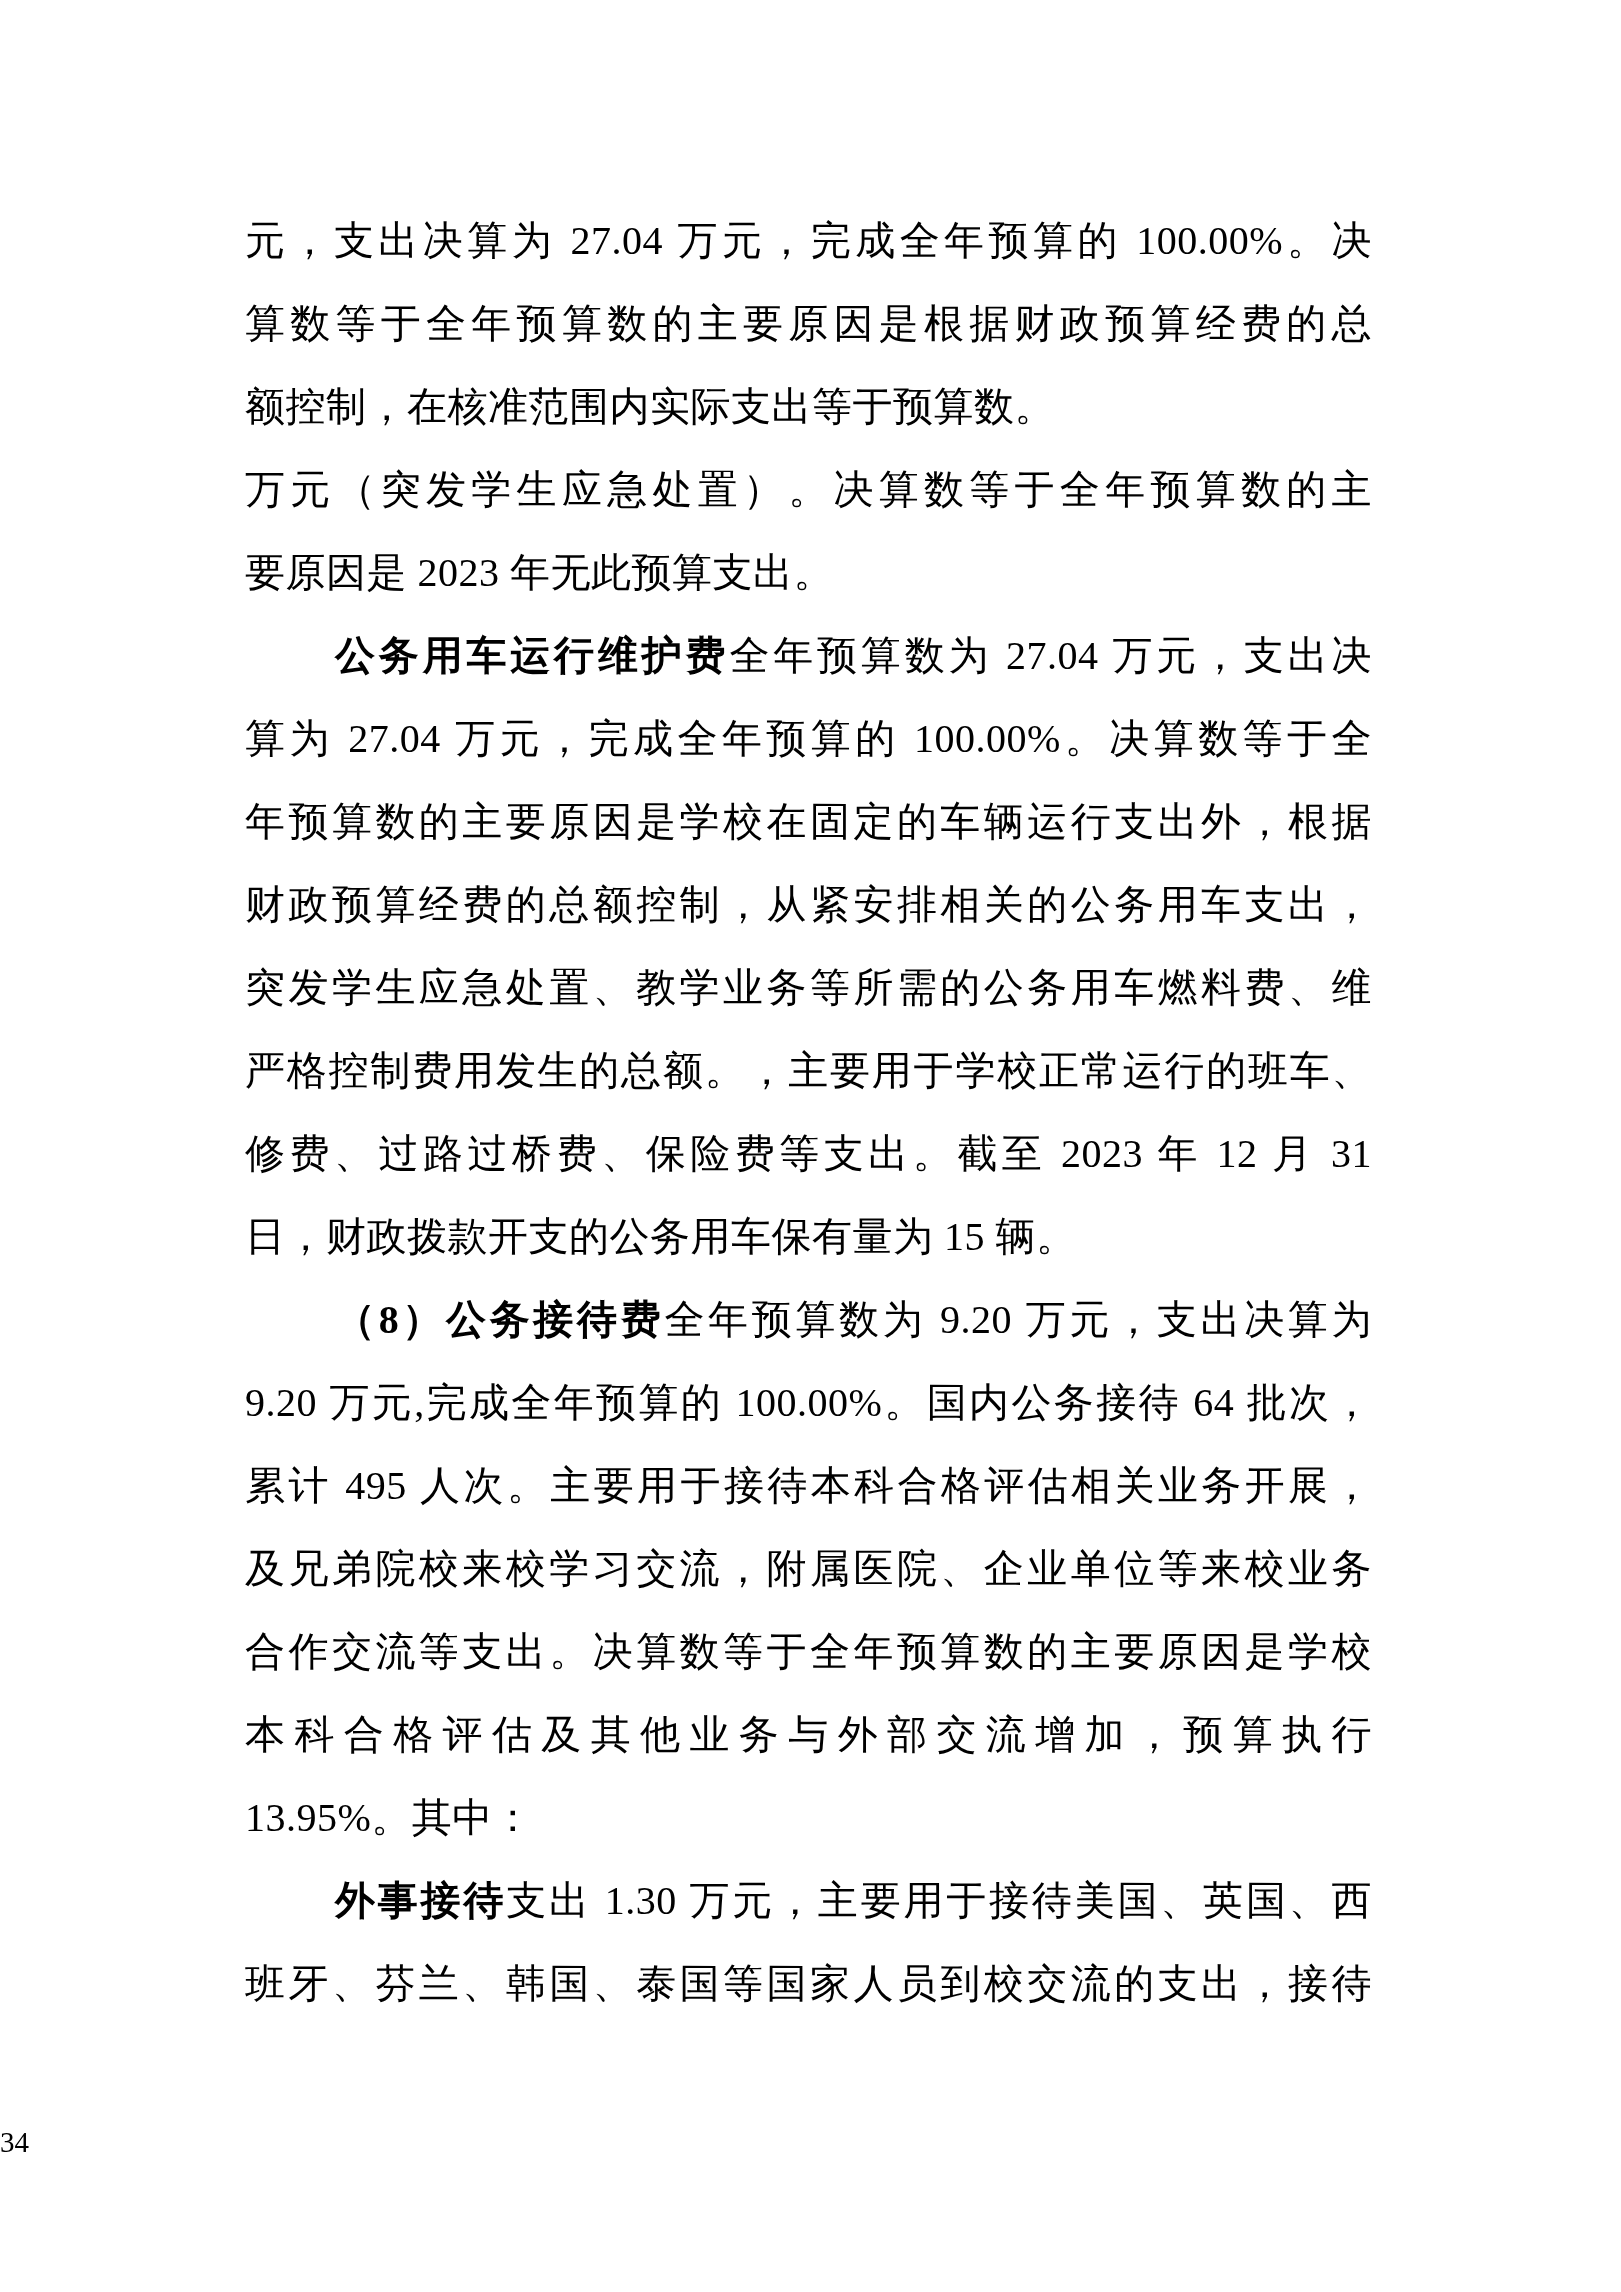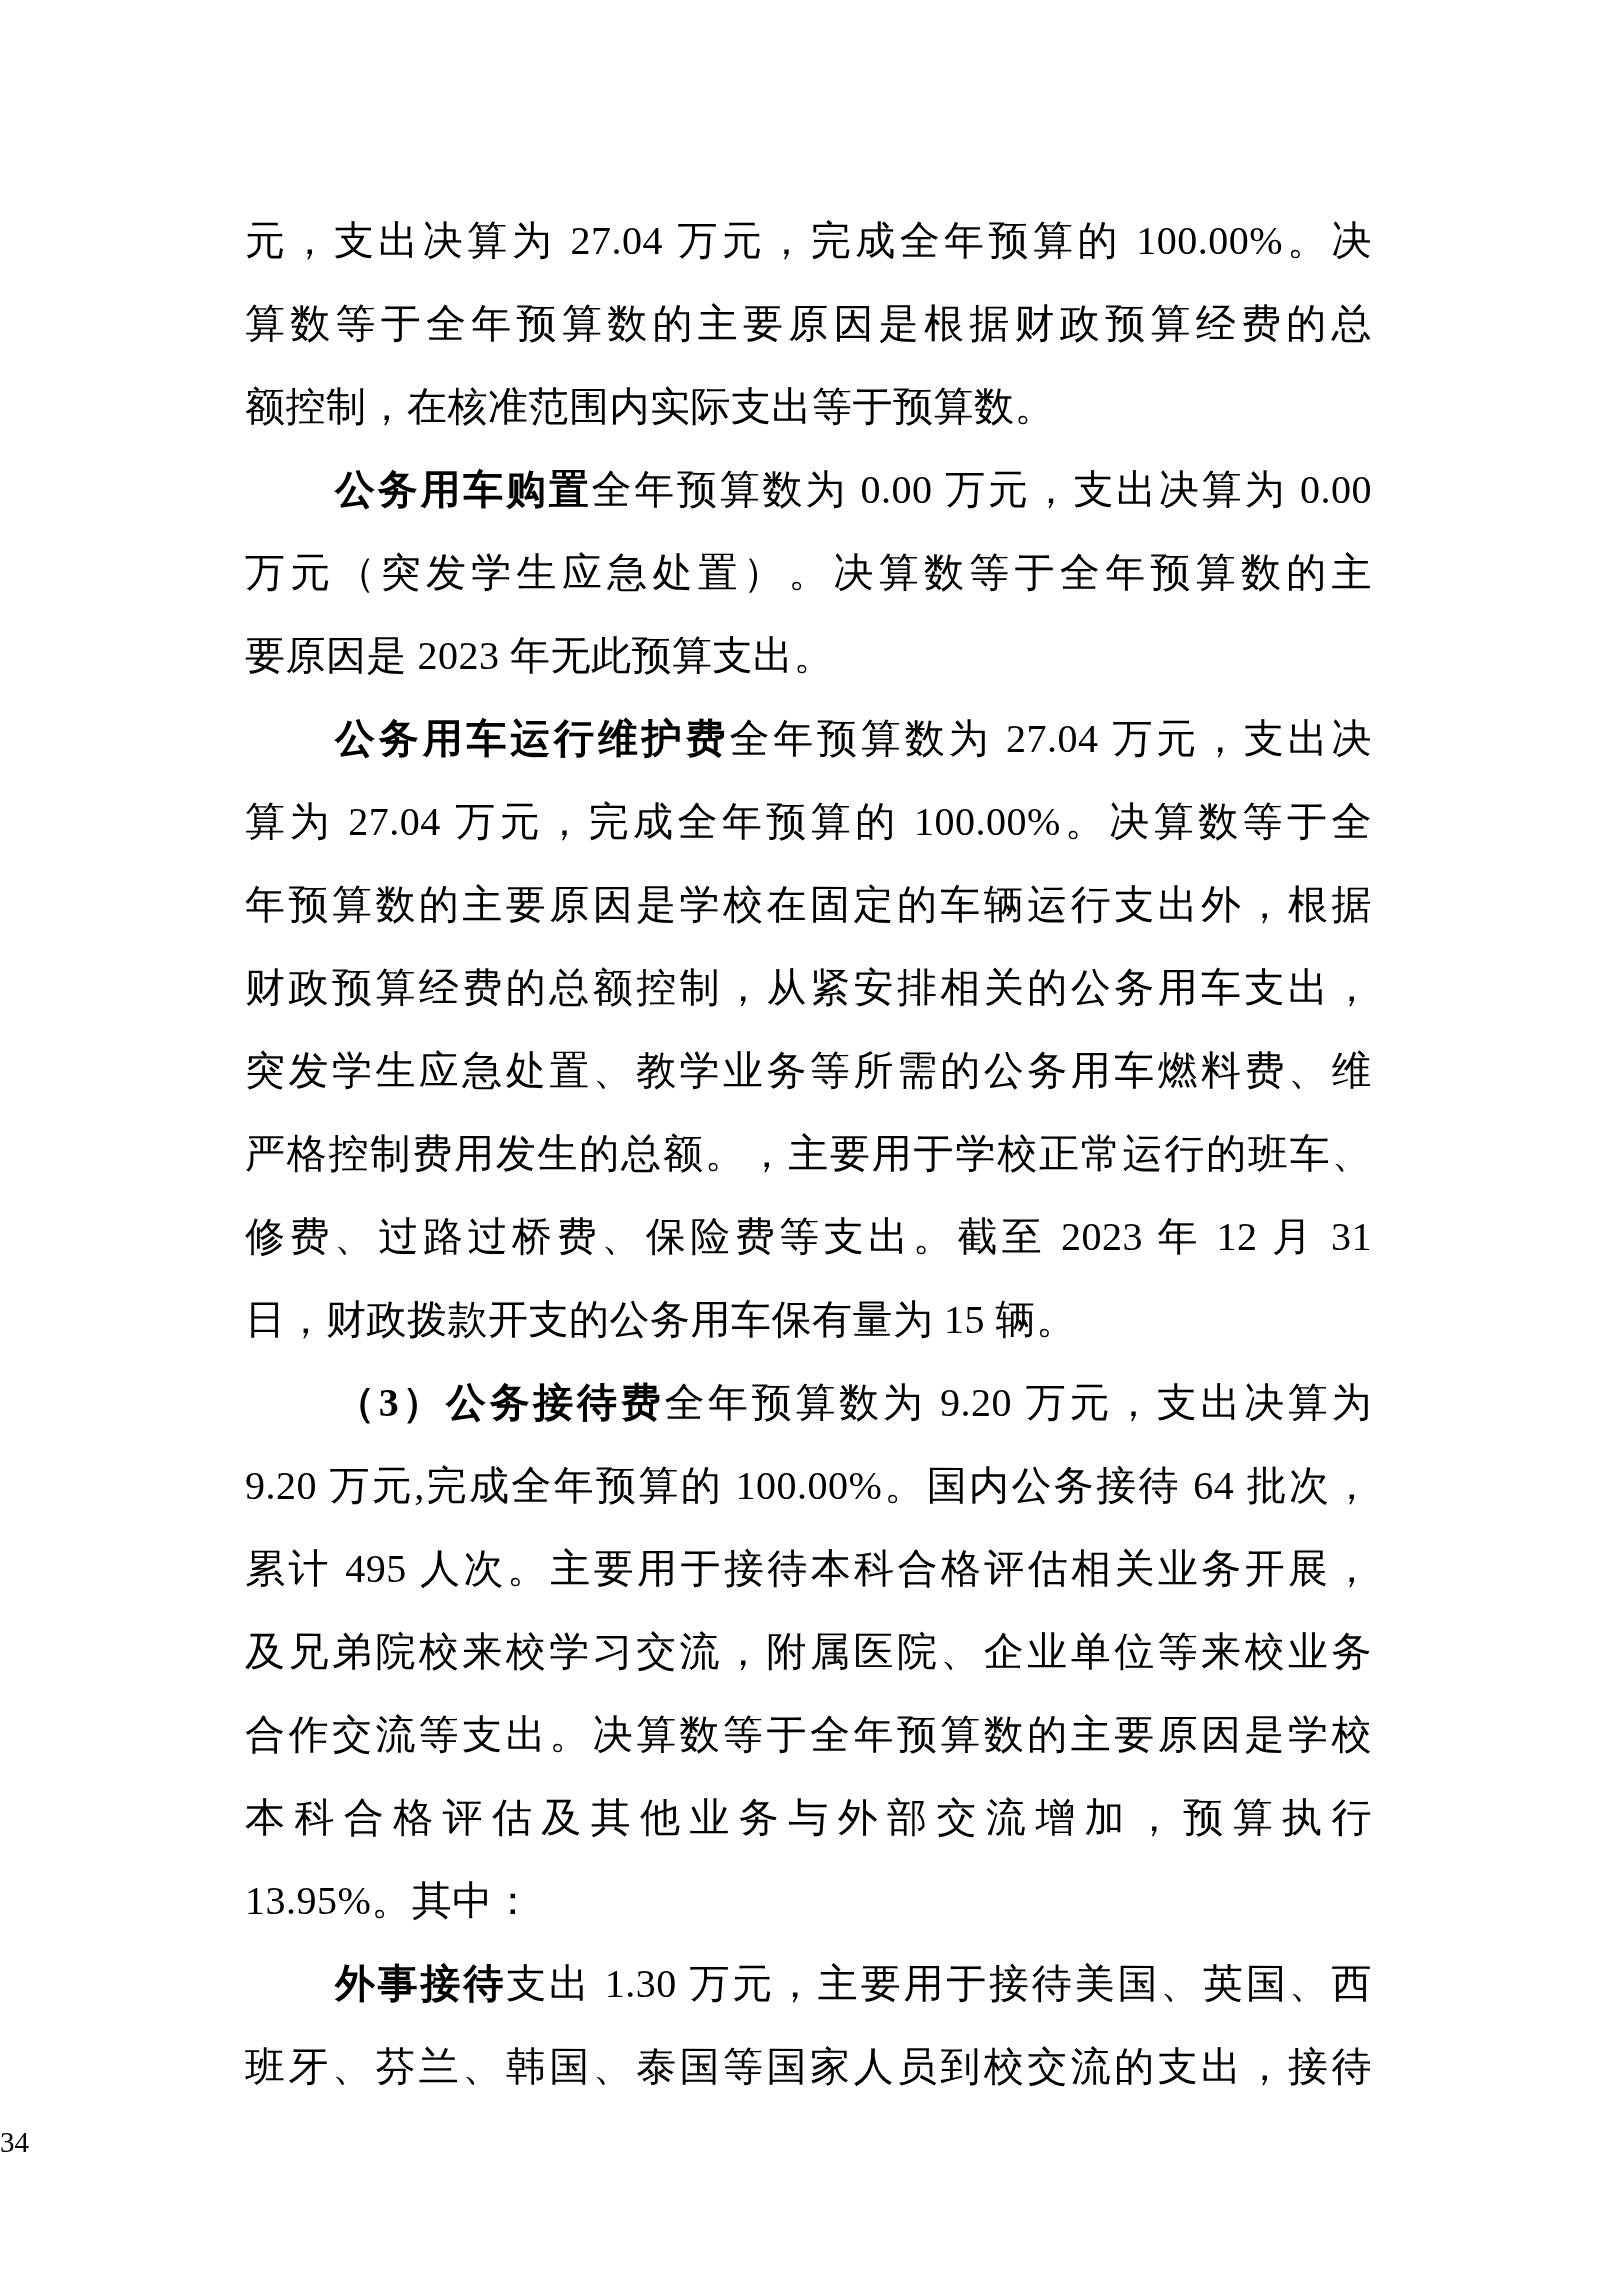--- a/index.html
+++ b/index.html
@@ -60,36 +60,35 @@
 <body>
 
 <div class="page">
   <main class="text-block">
       <div class="para">
         <div class="line">元，支出决算为 27.04 万元，完成全年预算的 100.00%。决</div>
         <div class="line">算数等于全年预算数的主要原因是根据财政预算经费的总</div>
         <div class="line left">额控制，在核准范围内实际支出等于预算数。</div>
       </div>
       <div class="para">
-        <div class="line indent"><span class="bold">公务用车购置</span>全年预算数为 0.00 万元，支出决算为 0.00</div>
         <div class="line">万元（突发学生应急处置）。决算数等于全年预算数的主</div>
         <div class="line left">要原因是 2023 年无此预算支出。</div>
       </div>
       <div class="para">
         <div class="line indent"><span class="bold">公务用车运行维护费</span>全年预算数为 27.04 万元，支出决</div>
         <div class="line">算为 27.04 万元，完成全年预算的 100.00%。决算数等于全</div>
         <div class="line">年预算数的主要原因是学校在固定的车辆运行支出外，根据</div>
         <div class="line">财政预算经费的总额控制，从紧安排相关的公务用车支出，</div>
         <div class="line">突发学生应急处置、教学业务等所需的公务用车燃料费、维</div>
         <div class="line">严格控制费用发生的总额。，主要用于学校正常运行的班车、</div>
         <div class="line">修费、过路过桥费、保险费等支出。截至 2023 年 12 月 31</div>
         <div class="line left">日，财政拨款开支的公务用车保有量为 15 辆。</div>
       </div>
       <div class="para">
-        <div class="line indent"><span class="bold">（3）公务接待费</span>全年预算数为 9.20 万元，支出决算为</div>
+        <div class="line indent"><span class="bold">（8）公务接待费</span>全年预算数为 9.20 万元，支出决算为</div>
         <div class="line">9.20 万元,完成全年预算的 100.00%。国内公务接待 64 批次，</div>
         <div class="line">累计 495 人次。主要用于接待本科合格评估相关业务开展，</div>
         <div class="line">及兄弟院校来校学习交流，附属医院、企业单位等来校业务</div>
         <div class="line">合作交流等支出。决算数等于全年预算数的主要原因是学校</div>
         <div class="line">本科合格评估及其他业务与外部交流增加，预算执行</div>
         <div class="line left">13.95%。其中：</div>
       </div>
       <div class="para">
         <div class="line indent"><span class="bold">外事接待</span>支出 1.30 万元，主要用于接待美国、英国、西</div>
         <div class="line">班牙、芬兰、韩国、泰国等国家人员到校交流的支出，接待</div>

